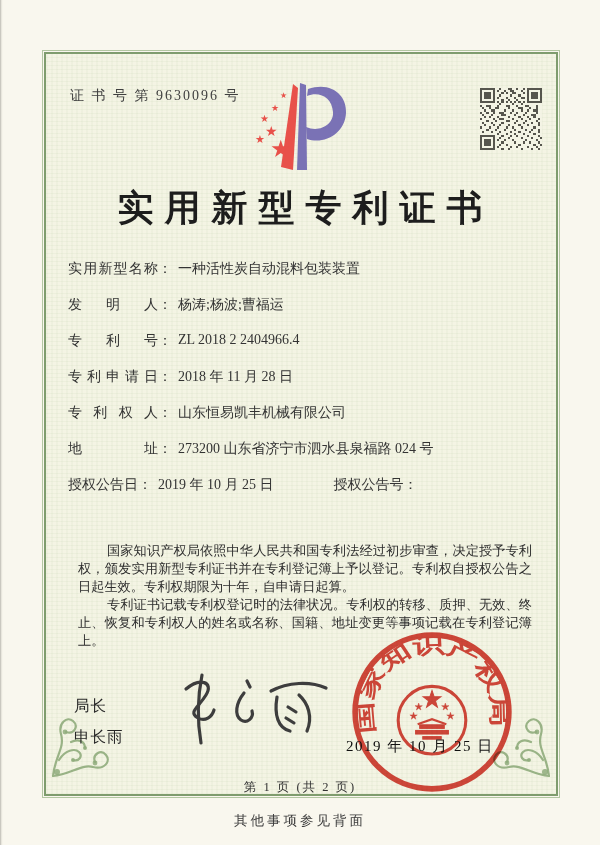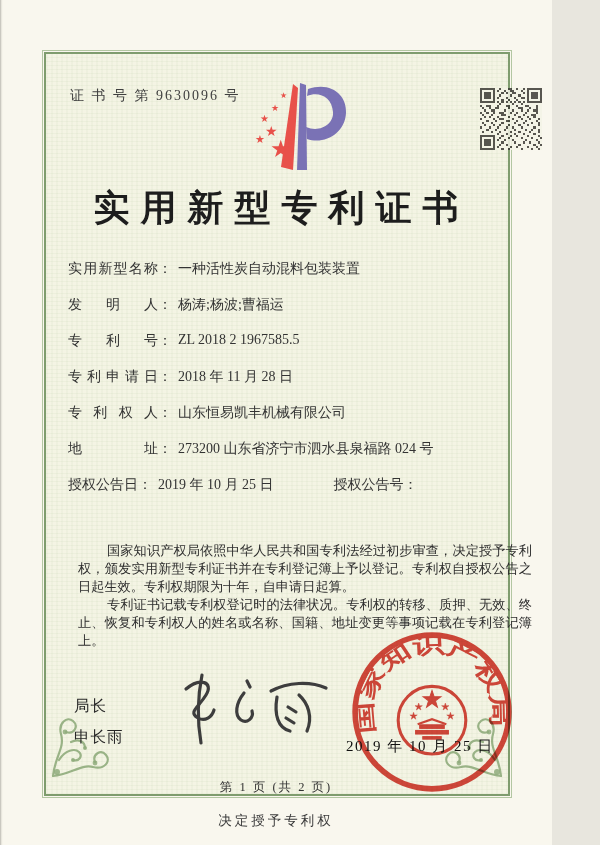--- a/index.html
+++ b/index.html
@@ -1,17 +1,17 @@
 <!DOCTYPE html>
 <html><head>
 <meta charset="utf-8">
 <style>
   html,body{margin:0;padding:0;background:#e8e6de;}
   .page{
-    position:relative;width:552px;height:845px;overflow:hidden;
+    position:relative;width:600px;height:845px;overflow:hidden;
     background:#f9f7ee;
     font-family:"Liberation Serif","DejaVu Serif",serif;
     box-shadow:inset 3px 0 2px -2px #b9b8b0;
   }
   
   .frame{position:absolute;left:42px;top:50px;right:40px;bottom:47px;border:1px solid #b3c6a2;}
   .frame-in{
     position:absolute;inset:1px;border:2px solid #7f9c6e;
     background-color:#f4f4e4;
     background-image:
@@ -158,21 +158,21 @@
       <span class="fvalue">一种活性炭自动混料包装装置</span>
     </div>
     <div class="frow">
       <span class="flabel">发明人</span>
         <span class="colon">：</span>
       <span class="fvalue">杨涛;杨波;曹福运</span>
     </div>
     <div class="frow">
       <span class="flabel">专利号</span>
         <span class="colon">：</span>
-      <span class="fvalue">ZL 2018 2 1967585.5</span>
+      <span class="fvalue">ZL 2018 2 2404966.4</span>
     </div>
     <div class="frow">
       <span class="flabel">专利申请日</span>
         <span class="colon">：</span>
       <span class="fvalue">2018 年 11 月 28 日</span>
     </div>
     <div class="frow">
       <span class="flabel">专利权人</span>
         <span class="colon">：</span>
       <span class="fvalue">山东恒易凯丰机械有限公司</span>
@@ -234,15 +234,15 @@
       <rect x="64" y="98" width="32" height="3.5"></rect>
       <rect x="68" y="92.5" width="24" height="3.5"></rect>
       <rect x="71" y="104" width="18" height="2.5"></rect>
       <path d="M66 92 L80 87 L94 92" fill="none" stroke-width="2"></path>
     </g>
   </svg>
   <div class="seal-date">2019 年 10 月 25 日</div>
 
   <div class="page-info">第 1 页 (共 2 页)</div>
 
-  <div class="footer-note">决定授予专利权</div>
+  <div class="footer-note">其他事项参见背面</div>
 
 </div>
 
 </body></html>

